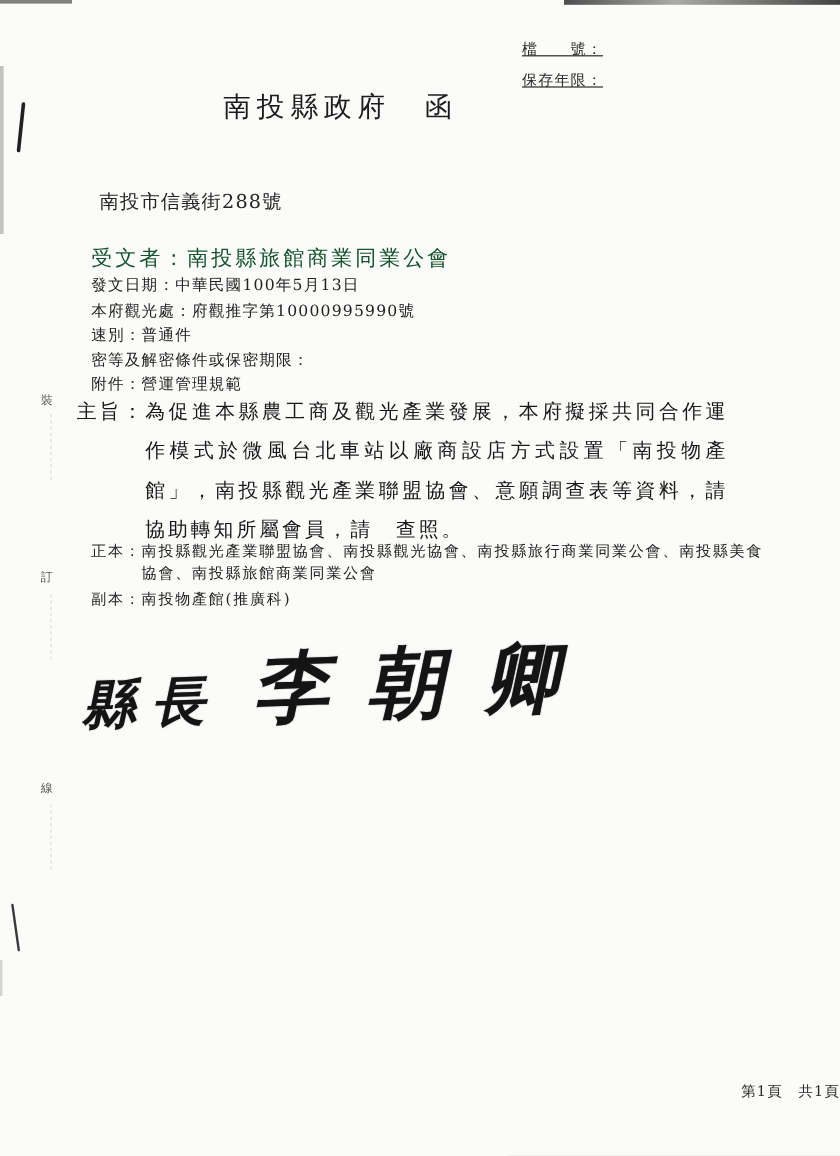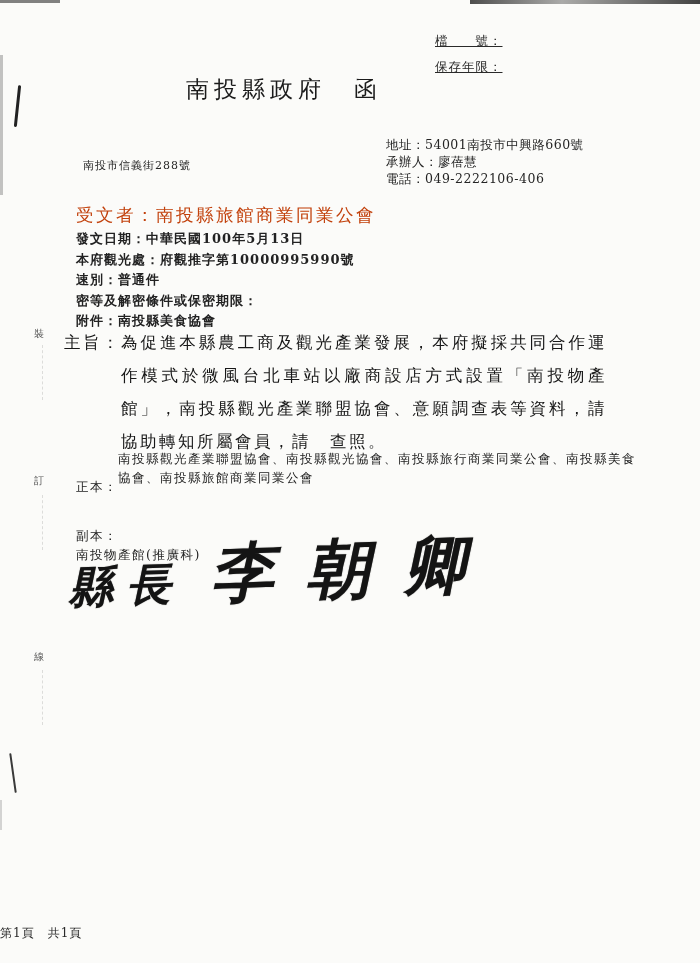--- a/index.html
+++ b/index.html
@@ -74,74 +74,73 @@
   }
 
   
   .info-block {
     position: absolute; top: 136px; left: 386px;
     font-size: 12.5px; line-height: 17px; letter-spacing: .5px;
     color: #242424;
   }
   .sender-address {
     position: absolute; top: 158px; left: 83px;
-    font-size: 11px; letter-spacing: 1px; color: #242424;
+    font-size: 16px; letter-spacing: 1px; color: #242424;
   }
 
   
   .recipient {
     position: absolute; top: 203px; left: 76px;
-    font-size: 17.5px; letter-spacing: 2.5px; color: #c2410c;
+    font-size: 17.5px; letter-spacing: 2.5px; color: #14532d;
   }
   .meta-block {
     position: absolute; top: 229px; left: 76px;
     font-size: 13px; line-height: 20.5px; letter-spacing: 1px;
     color: #222;
-    font-weight: bold;
   }
 
   
   .subject {
     position: absolute; top: 326px; left: 64px;
     display: flex; align-items: flex-start;
     font-size: 16.5px; line-height: 33px; letter-spacing: 2.5px;
     color: #181818;
   }
   .subject-label { flex: 0 0 auto; white-space: nowrap; }
   .subject-body { width: 486px; text-align: justify; }
 
   
   .copies {
     position: absolute; top: 449px; left: 76px;
     font-size: 12.5px; line-height: 19px; letter-spacing: 1.5px;
     color: #222;
   }
   .copy-row { display: flex; align-items: flex-start; }
-  .copy-row + .copy-row { margin-top: 2px; flex-direction: column; }
-  .copy-label { flex: 0 0 auto; white-space: nowrap; margin-top: 28px; }
+  .copy-row + .copy-row { margin-top: 2px; }
+  .copy-label { flex: 0 0 auto; white-space: nowrap; }
   .copy-body { width: 520px; }
 
   
   .signature {
     position: absolute; top: 528px; left: 68px;
     display: flex; align-items: center;
     transform: rotate(-2deg);
     color: #141414;
     font-style: italic; font-weight: bold;
     text-shadow: 0 0 1px rgba(0,0,0,.6);
     white-space: nowrap;
   }
   .sig-title { font-size: 44px; letter-spacing: 14px; margin-top: 18px; }
   .sig-name  { font-size: 64px; letter-spacing: 32px; margin-left: 26px; }
 
   
   .page-footer {
     position: absolute; top: 901px; left: 0; width: 700px;
-    text-align: left;
-    font-size: 12px; letter-spacing: 1px; color: #2a2a2a; margin-top: 24px;
+    text-align: right;
+    font-size: 12px; letter-spacing: 1px; color: #2a2a2a;
   }
 </style>
 </head>
 <body>
 
 <div class="paper">
 
   <div class="artifact-top-streak"></div>
   <div class="artifact-top-left"></div>
   <div class="artifact-left-strip"></div>
@@ -156,36 +155,31 @@
   <div class="binding-dash bd-2"></div>
   <div class="binding-dash bd-3"></div>
 
   <div class="file-block">
     <div>檔　　號：</div>
     <div>保存年限：</div>
   </div>
 
   <div class="doc-title">南投縣政府　函</div>
 
-  <div class="info-block">
-    <div>地址：54001南投市中興路660號</div>
-    <div>承辦人：廖蓓慧</div>
-    <div>電話：049-2222106-406</div>
-  </div>
 
   <div class="sender-address">南投市信義街288號</div>
 
   <div class="recipient">受文者：南投縣旅館商業同業公會</div>
 
   <div class="meta-block">
     <div>發文日期：中華民國100年5月13日</div>
     <div>本府觀光處：府觀推字第10000995990號</div>
     <div>速別：普通件</div>
     <div>密等及解密條件或保密期限：</div>
-    <div>附件：南投縣美食協會</div>
+    <div>附件：營運管理規範</div>
   </div>
 
   <div class="subject">
     <span class="subject-label">主旨：</span>
     <span class="subject-body">為促進本縣農工商及觀光產業發展，本府擬採共同合作運作模式於微風台北車站以廠商設店方式設置「南投物產館」，南投縣觀光產業聯盟協會、意願調查表等資料，請協助轉知所屬會員，請　查照。</span>
   </div>
 
   <div class="copies">
     <div class="copy-row">
       <span class="copy-label">正本：</span>

